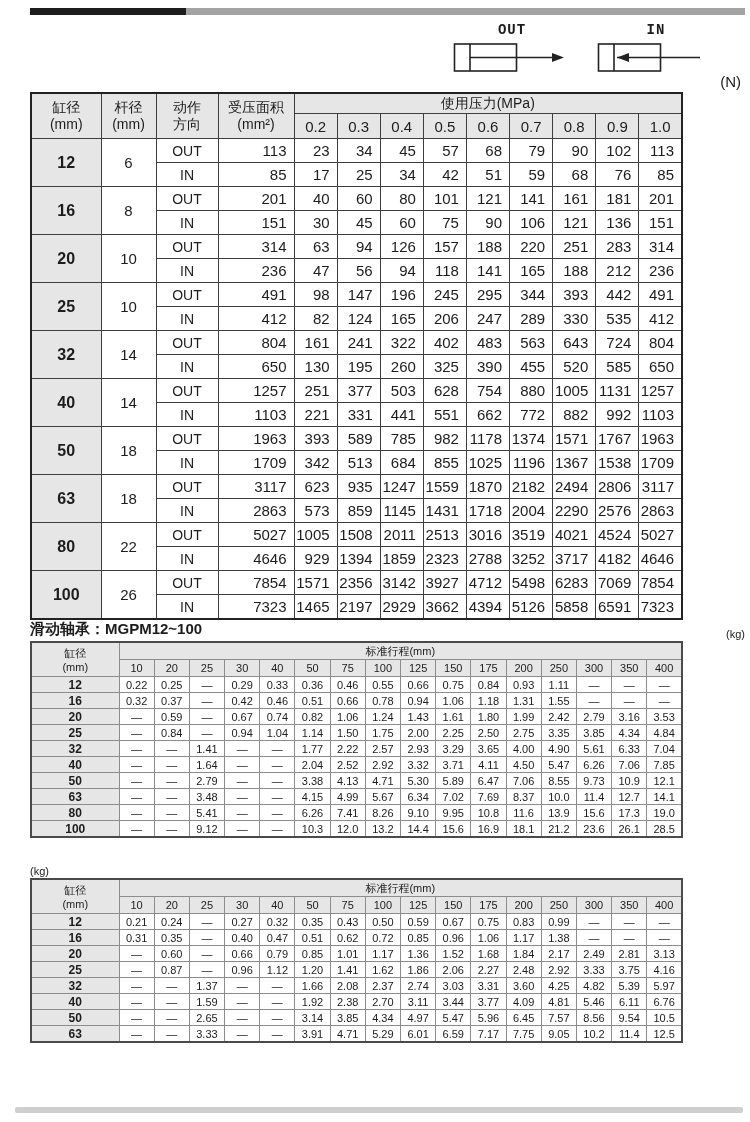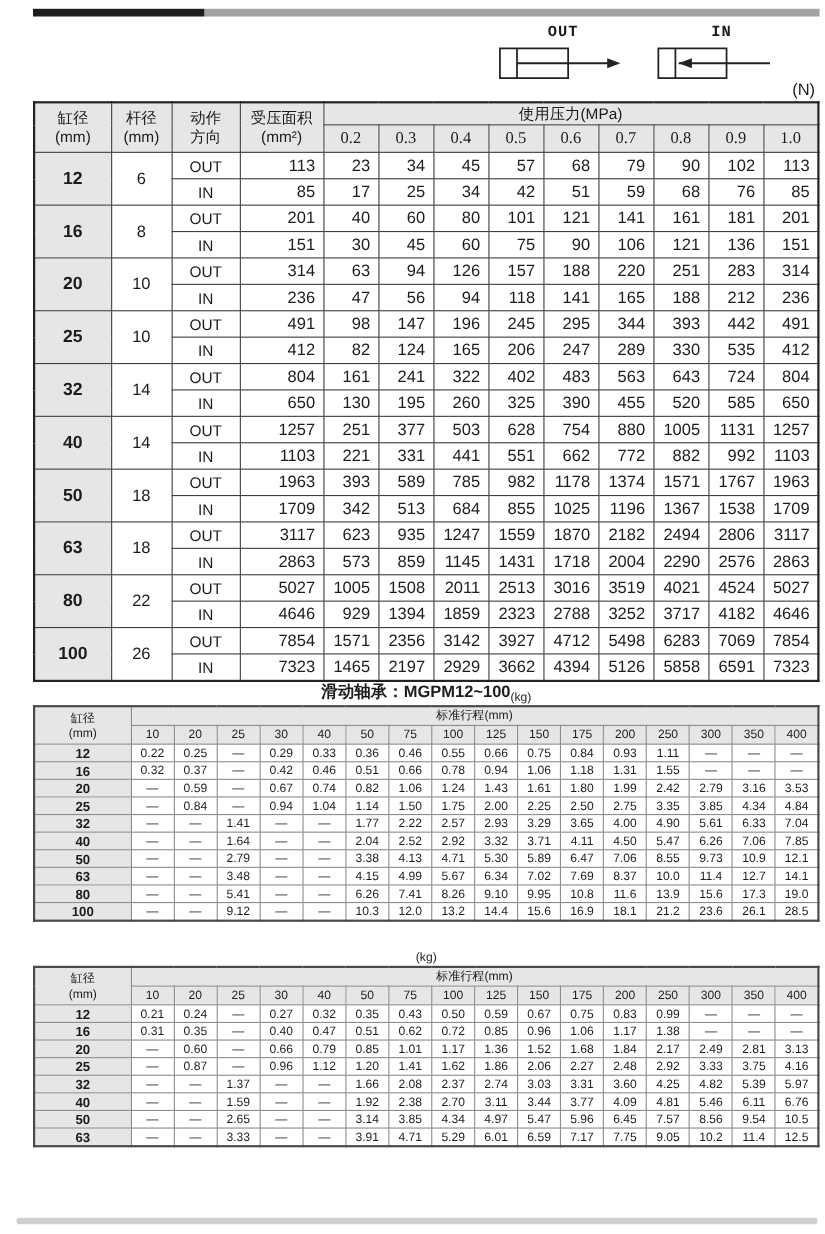--- a/index.html
+++ b/index.html
@@ -11,37 +11,37 @@
   .page-title{font-size:27px;font-weight:bold;letter-spacing:3px;margin:2px 0 5px 0;}
   .title-rule{display:flex;height:7px;width:715px;}
   .rule-black{width:156px;background:#1d1d1d;}
   .rule-gray{flex:1;background:#a3a3a3;}
 
   .diagram-row{display:flex;justify-content:flex-end;align-items:flex-start;gap:26px;margin:8px 30px 0 0;height:54px;}
   .cyl{display:flex;flex-direction:column;align-items:center;}
   .cyl-label{font-size:14px;font-weight:bold;line-height:15px;font-family:"Liberation Mono","DejaVu Sans Mono",monospace;letter-spacing:1px;}
   .unit-n{text-align:right;font-size:15px;margin:-4px 4px 2px 0;}
 
-  table{border-collapse:collapse;table-layout:fixed;width:715px;background:#fff;}
+  table{border-collapse:collapse;table-layout:fixed;width:653px;background:#fff;}
 
   
   .force{border:2px solid #222;}
   .force th,.force td{border:1px solid #3d3d3d;overflow:hidden;white-space:nowrap;}
   .force th{background:#e6e6e6;font-size:14px;font-weight:normal;padding:1px 0;line-height:17px;}
-  .force th.p-num{font-size:15px;height:22px;font-family:Liberation Serif, serif;}
+  .force th.p-num{font-size:15px;height:22px;}
   .force td{height:23px;font-size:15px;padding:0;}
   .force td.num{text-align:right;padding-right:7px;}
   .force td.bore{background:#e6e6e6;font-weight:bold;text-align:center;font-size:16px;}
   .force td.rod{text-align:center;}
   .force td.dir{text-align:center;font-size:14px;}
 
   .note{font-size:15px;margin:8px 0 14px 0;}
 
   
-  .btitle{display:flex;justify-content:center;align-items:flex-end;width:715px;}
+  .btitle{display:flex;justify-content:space-between;align-items:flex-end;width:715px;}
   .btitle .bt{font-size:15px;font-weight:bold;margin:0 0 2px 0;}
   .btitle .kg{font-size:11px;color:#222;margin-bottom:1px;}
   .bearing{border:2px solid #4a4a4a;}
   .bearing th,.bearing td{border:1px solid #8c8c8c;font-size:11px;text-align:center;overflow:hidden;white-space:nowrap;padding:0;}
   .bearing th{background:#e6e6e6;font-weight:normal;height:16px;line-height:14px;}
   .bearing td{height:15px;}
   .bearing td.bore{background:#e6e6e6;font-weight:bold;font-size:12px;}
 
   .section-gap{height:27px;}
   .bottom-bar{position:absolute;left:15px;bottom:9px;width:728px;height:6px;background:#cfcfcf;border-radius:2px;}

